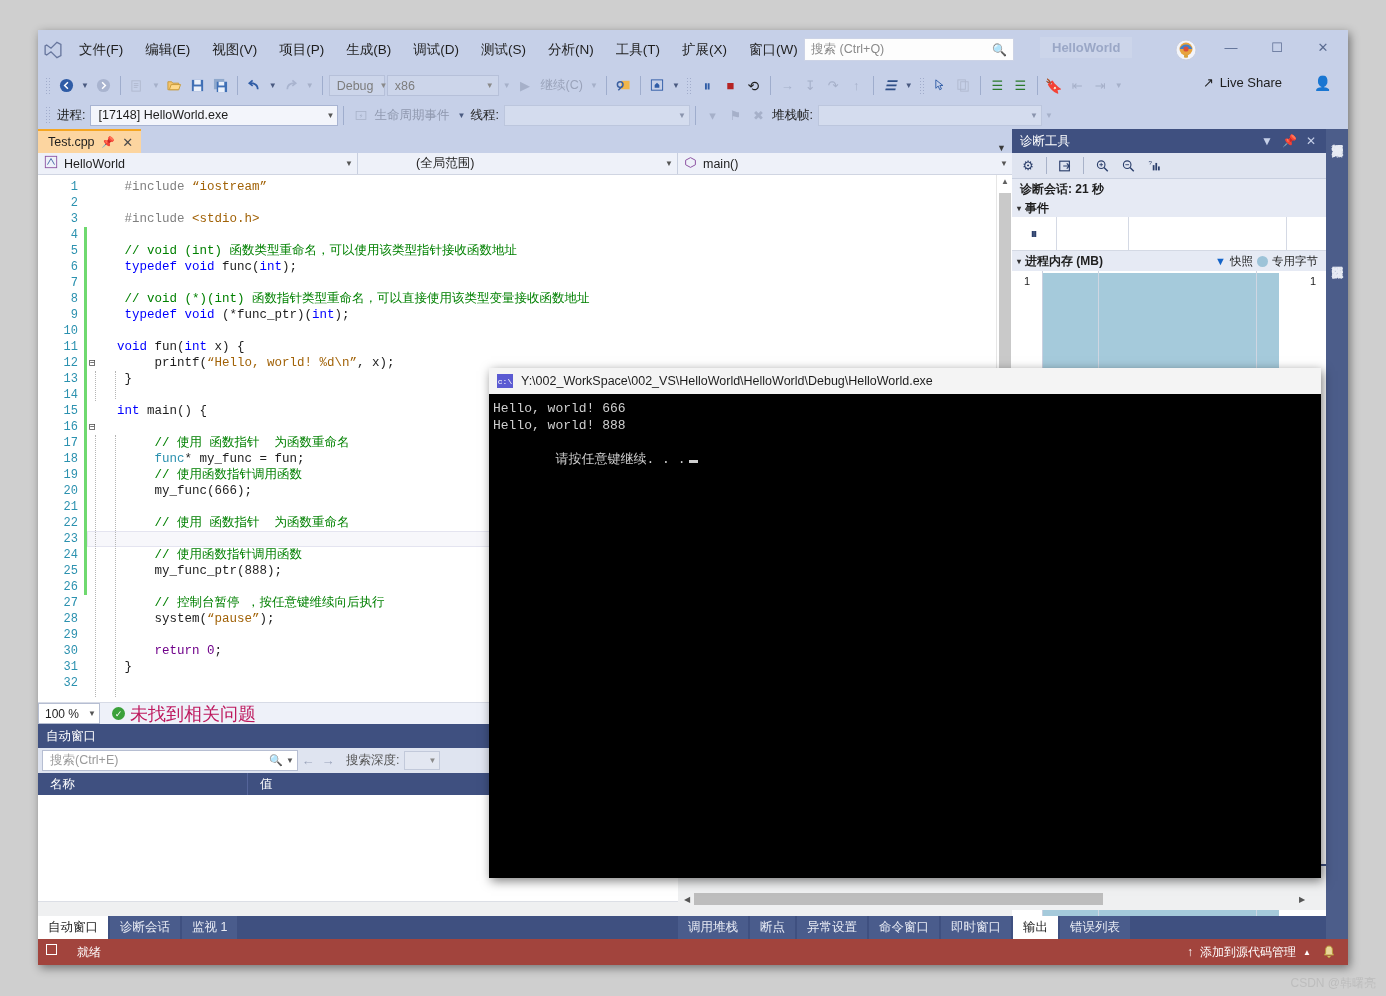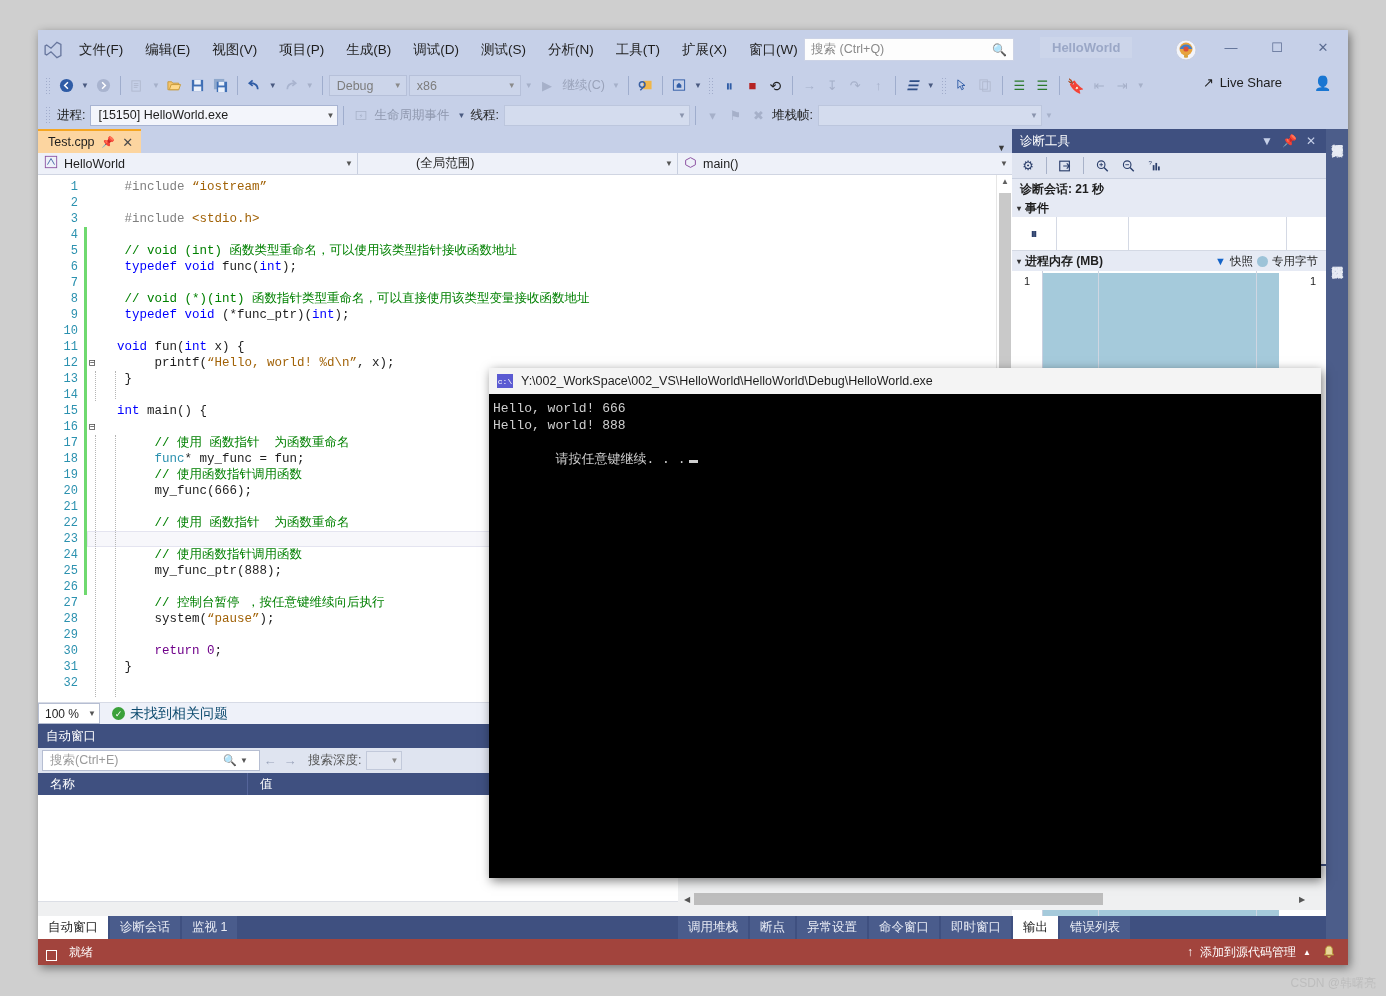--- a/index.html
+++ b/index.html
@@ -139,31 +139,31 @@
                      font-size: 8px; color: #606060; }
   .ed-thumb { position: absolute; left: 2px; width: 12px; background: #c9c9c9; }
 
   .ed-status { height: 22px; background: #eef1f9; display: flex; align-items: center;
                border-top: 1px solid #d7dbe6; flex: none; }
   .zoom-box { width: 62px; height: 21px; background: #fff; border: 1px solid #b6bed2;
               display: flex; align-items: center; padding: 0 3px 0 6px; font-size: 12px; color: #1e1e1e; }
   .zoom-box .zc { margin-left: auto; font-size: 8px; color: #555; }
   .ok-ico { width: 13px; height: 13px; border-radius: 50%; background: #3aa13a; color: #fff;
             font-size: 9px; display: flex; align-items: center; justify-content: center; margin: 0 5px 0 12px; }
-  .ed-status .txt { font-size: 14px; color: #0c4a6e; }
+  .ed-status .txt { font-size: 18px; color: #be185d; }
   .ed-hscroll-l { margin-left: auto; font-size: 9px; color: #666; padding-right: 8px; }
 
   
   .autos { flex: 1; display: flex; flex-direction: column; background: #eef1f9; min-height: 0; }
   .pane-title { height: 24px; background: #3f5080; color: #fff; font-size: 12.5px;
                 display: flex; align-items: center; padding: 0 8px; flex: none; }
   .autos-toolbar { height: 25px; background: #dfe4f0; display: flex; align-items: center;
                    gap: 0; padding: 2px 4px; flex: none; }
-  .autos-search { width: 218px; height: 21px; background: #fff; border: 1px solid #b6bed2;
-                  display: flex; align-items: center; padding: 0 11px 0 7px;
+  .autos-search { width: 256px; height: 21px; background: #fff; border: 1px solid #b6bed2;
+                  display: flex; align-items: center; padding: 0 3px 0 7px;
                   font-size: 12.5px; color: #9a9a9a; }
   .autos-search .mg { margin-left: auto; color: #333; font-size: 11px; }
   .autos-search .mc { font-size: 8px; color: #555; padding-left: 3px; }
   .arrow-btn { width: 20px; text-align: center; font-size: 13px; color: #9aa3ba; }
   .depth-label { font-size: 12.5px; color: #555; padding: 0 5px 0 8px; }
   .depth-box { width: 36px; height: 19px; background: #e3e7f1; border: 1px solid #c2c9da;
                display: flex; align-items: center; justify-content: flex-end; padding-right: 3px;
                font-size: 8px; color: #8a8a8a; }
   .col-head { height: 22px; background: #3f5080; display: flex; flex: none; }
   .col-head div { font-size: 12.5px; color: #ffffff; display: flex; align-items: center; padding-left: 12px; }
@@ -231,21 +231,21 @@
             display: flex; align-items: center; justify-content: center; font-size: 8px; color: #555; }
   .out-hscroll { position: absolute; left: 2px; right: 17px; top: 26px; height: 14px;
                  display: flex; align-items: center; }
   .hs-arrow { width: 14px; text-align: center; font-size: 8px; color: #555; }
   .hs-track { flex: 1; height: 12px; background: #eff0f1; position: relative; }
   .hs-thumb { position: absolute; left: 0; top: 0; bottom: 0; width: 68%; background: #bdbdbd; }
 
   
   .statusbar { height: 26px; background: #a2443d; display: flex; align-items: center;
                color: #fff; font-size: 12px; flex: none; padding: 0 8px; }
-  .sb-left { display: flex; align-items: flex-end; gap: 12px; }
+  .sb-left { display: flex; align-items: flex-start; gap: 20px; }
   .sb-sqr { width: 11px; height: 11px; border: 1.5px solid #fff; }
   .sb-right { margin-left: auto; display: flex; align-items: center; gap: 7px; }
   .bell { width: 22px; height: 20px; display: flex; align-items: center; justify-content: center; }
 
   
   .console {
     position: absolute; left: 489px; top: 368px; width: 832px; height: 510px;
     background: #000; box-shadow: 2px 3px 10px rgba(0,0,0,.5);
     display: flex; flex-direction: column; z-index: 40;
   }
@@ -363,21 +363,21 @@
       </div>
       <div class="caret">▼</div>
       <div class="tb-btn dis">
         <svg width="16" height="15" viewBox="0 0 16 16">
             <path d="M4 12 C4 7 8 5.5 12 5.5" stroke="#a9b4cf" stroke-width="1.8" fill="none"></path>
         <path d="M9.5 2.6 L13 5.6 L9.4 8.4" stroke="#a9b4cf" stroke-width="1.8" fill="none"></path>
           </svg>
       </div>
       <div class="caret dis">▼</div>
       <div class="tb-sep"></div>
-      <div class="combo" style="width:78px">
+      <div class="combo" style="width:56px">
         <span class="cv">Debug</span>
         <span class="cc">▼</span>
       </div>
       <div class="combo" style="width:112px">
         <span class="cv">x86</span>
         <span class="cc">▼</span>
       </div>
       <div class="caret dis">▼</div>
       <div class="tb-btn dis">▶</div>
       <div class="tb-text">继续(C)</div>
@@ -435,21 +435,21 @@
         <span>↗</span>
         <span>Live Share</span>
       </div>
       <div class="tb-right-ico">👤</div>
     </div>
 
     <div class="toolbar2">
       <div class="grip"></div>
       <div class="t2-label">进程:</div>
       <div class="t2-combo" style="width:248px">
-        <span style="flex:1">[15150] HelloWorld.exe</span>
+        <span style="flex:1">[17148] HelloWorld.exe</span>
         <span style="font-size:8px;color:#555;padding-left:6px">▼</span>
       </div>
       <div class="tb-sep"></div>
       <div class="tb-btn dis">
         <svg width="14" height="13" viewBox="0 0 16 16">
             <rect x="2" y="3" width="12" height="10" fill="none" stroke="#a8b2c9"></rect>
         <path d="M9 5.5 L6 8.5 H8 L7 11 L10 8 H8 Z" fill="#a8b2c9"></path>
           </svg>
       </div>
       <div class="t2-label" style="color:#8f98ae">生命周期事件</div>

